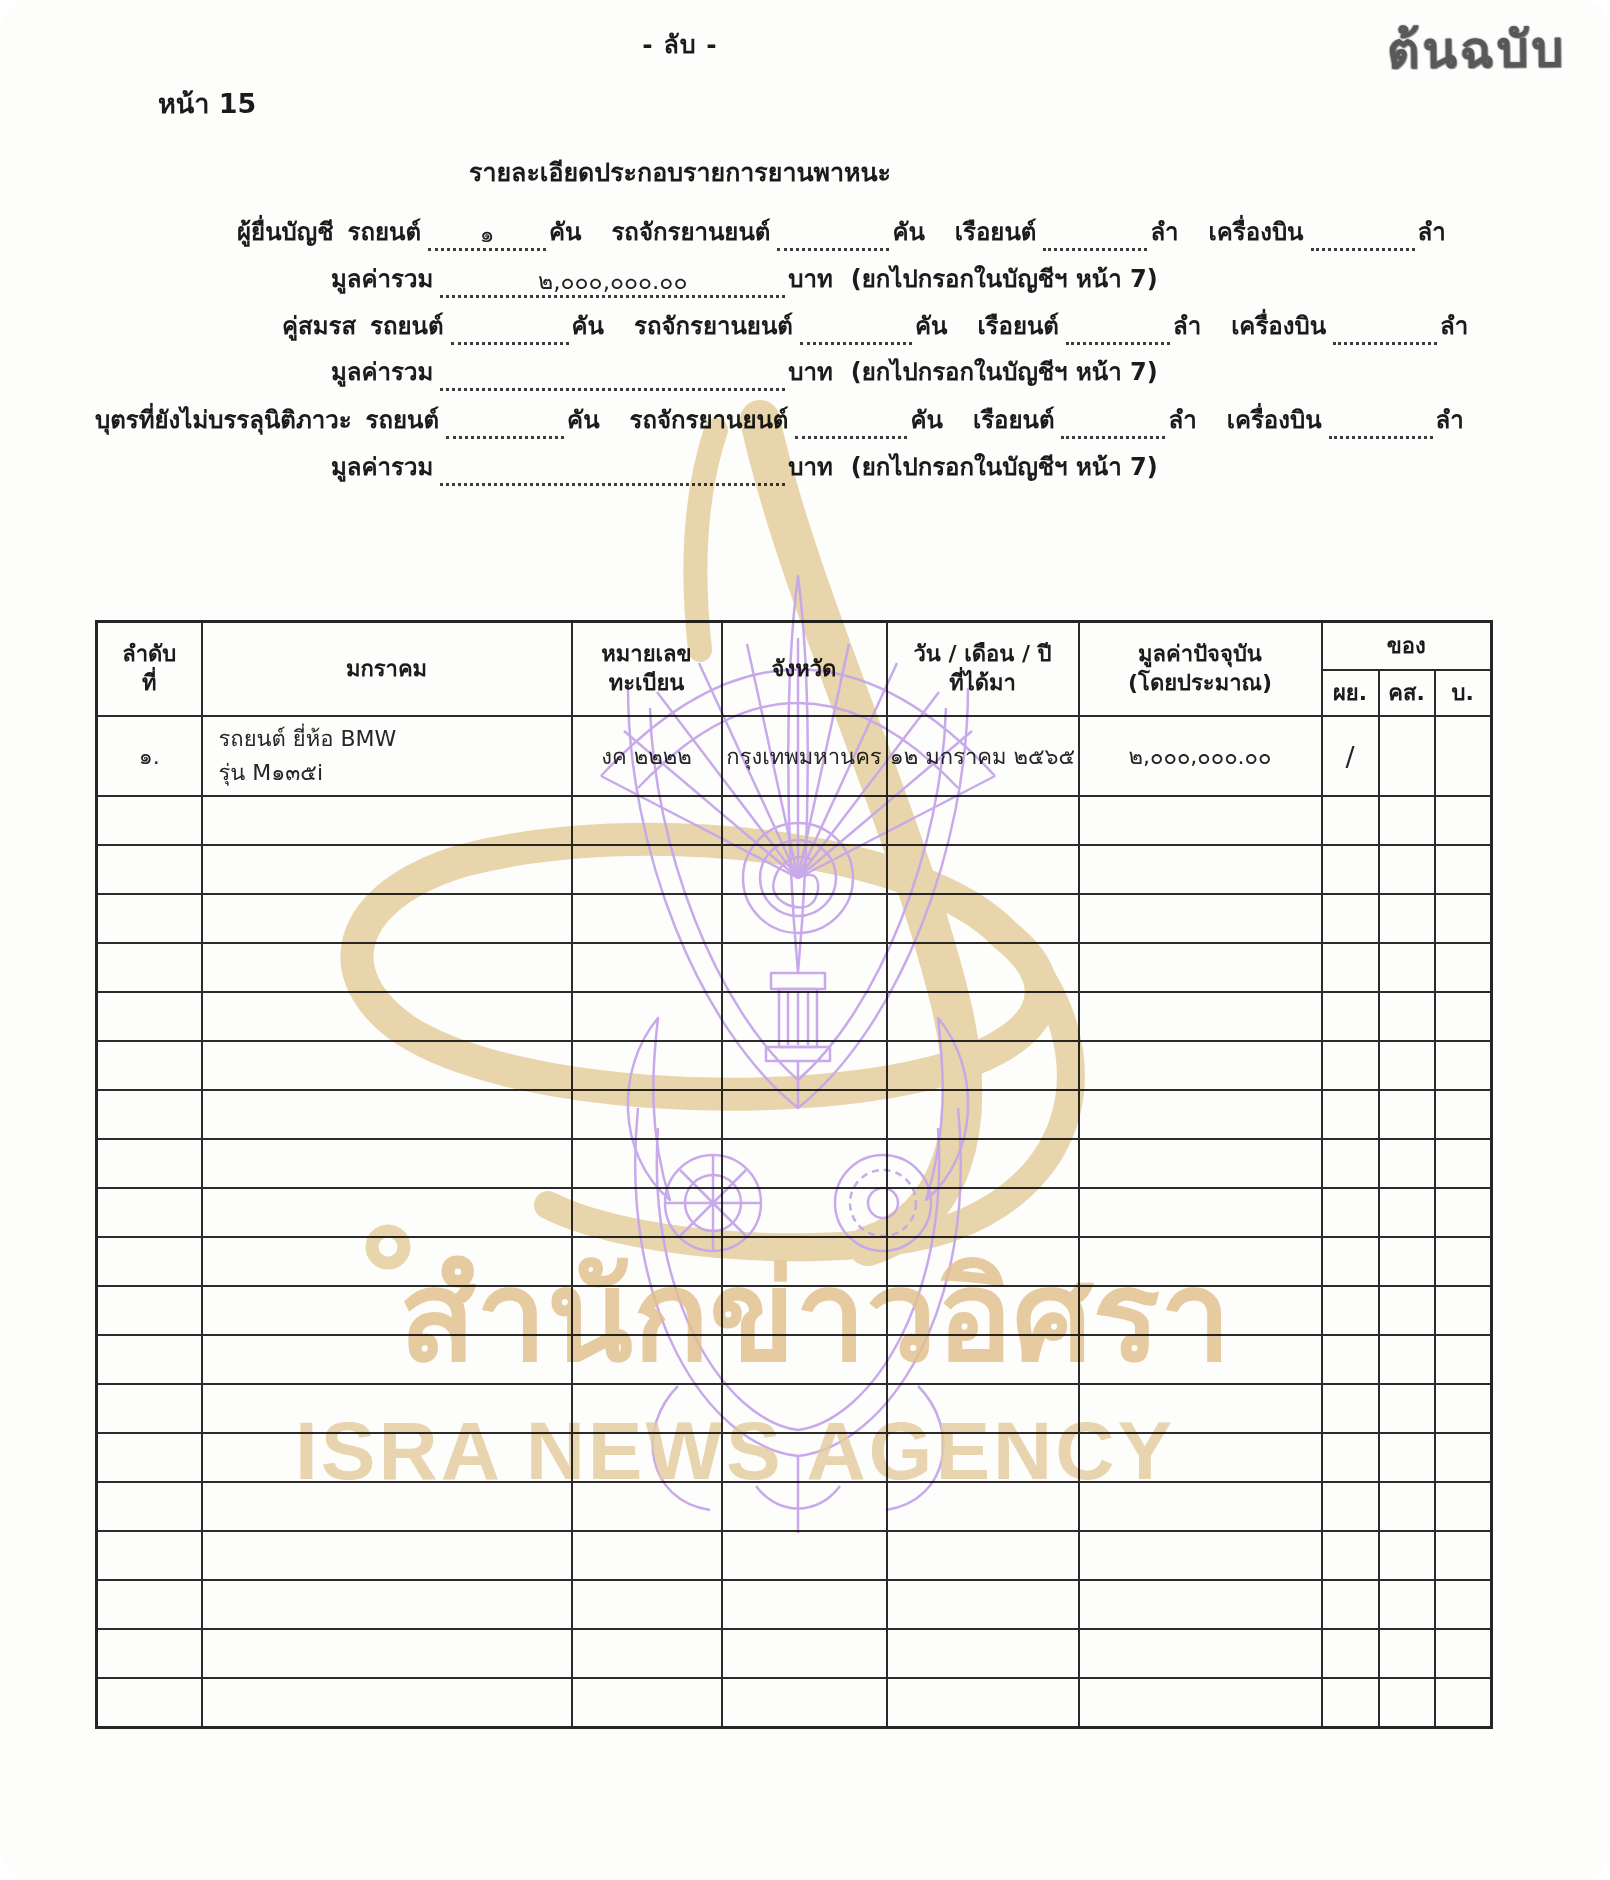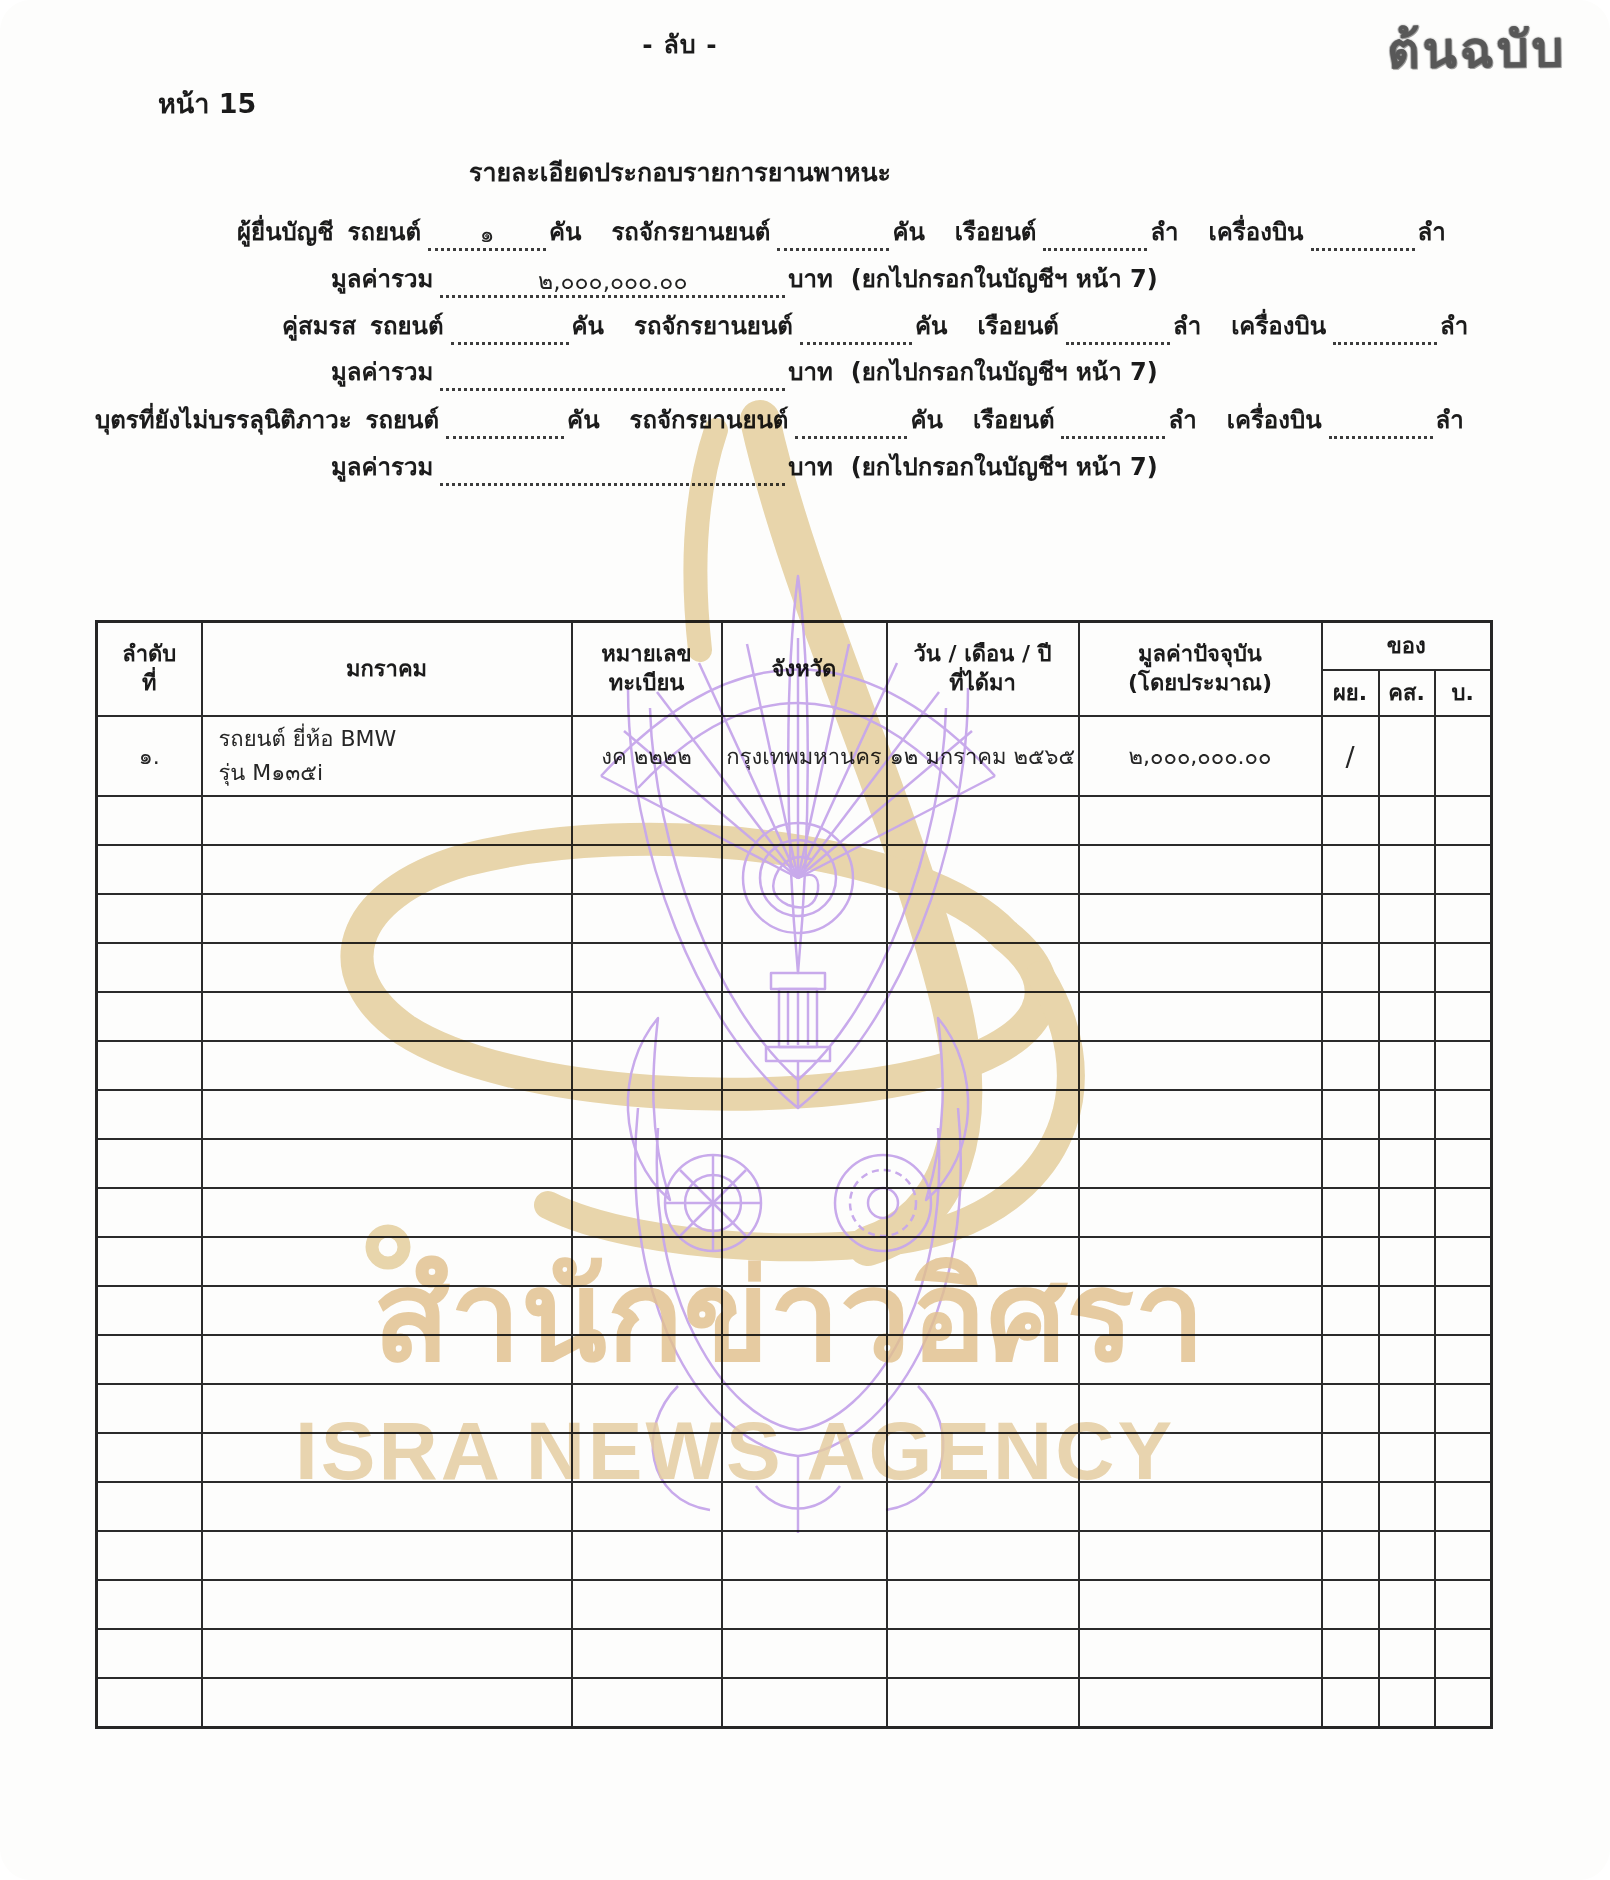--- a/index.html
+++ b/index.html
@@ -56,21 +56,21 @@
 
   
   .foot-note{position:absolute;top:1742px;right:102px;font-size:23px;font-weight:bold;white-space:nowrap;}
   .foot-note .nlabel{text-decoration:underline;text-underline-offset:4px;margin-right:8px;}
 
   
   .wm{position:absolute;inset:0;pointer-events:none;mix-blend-mode:multiply;}
   .wm svg{position:absolute;}
   .wm-swoosh{top:0;left:0;}
   .wm-crest{top:548px;left:558px;opacity:.95;}
-  .wm-thai{position:absolute;top:1248px;left:279px;width:1020px;text-align:center;
+  .wm-thai{position:absolute;top:1248px;left:305px;width:1020px;text-align:center;
     font-size:126px;font-weight:bold;color:#e3c28f;opacity:.82;white-space:nowrap;line-height:1.1;}
   .wm-en{position:absolute;top:1404px;left:295px;width:1020px;
     font-size:82px;font-weight:800;color:#e6cda0;opacity:.82;letter-spacing:3px;
     font-family:"Liberation Sans",sans-serif;white-space:nowrap;}
 </style>
 </head>
 <body>
 
 <div class="page">
 

